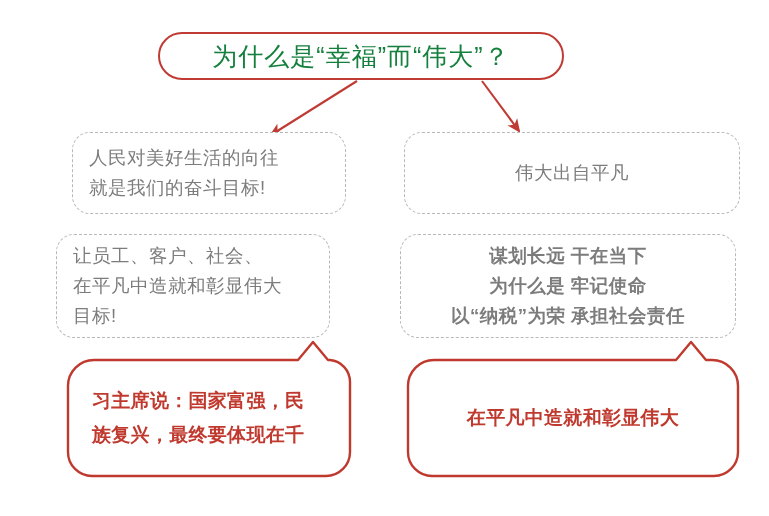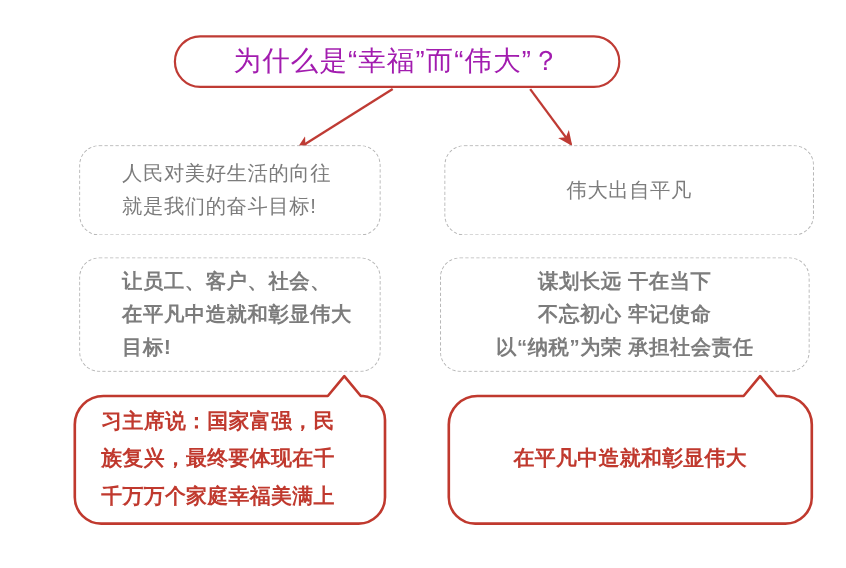--- a/index.html
+++ b/index.html
@@ -39,21 +39,21 @@
     height: 48px;
     border: 2px solid #bf3b34;
     border-radius: 26px;
     box-sizing: border-box;
     display: flex;
     align-items: center;
     justify-content: center;
     background: #ffffff;
   }
   .title-text {
-    color: #a21caf;
+    color: #15803d;
     font-size: 25px;
     letter-spacing: 1px;
     line-height: 1;
     white-space: nowrap;
   }
 
   
   .dashed-box {
     position: absolute;
     box-sizing: border-box;
@@ -67,26 +67,26 @@
   }
   .dashed-box .line {
     color: #7c7c7c;
     font-size: 18.5px;
     line-height: 30px;
     white-space: nowrap;
     letter-spacing: 0.5px;
   }
   .dashed-box.align-left .line {
     align-self: flex-start;
-    margin-left: 38px;
+    margin-left: 16px;
   }
 
   
   #box-l1 { left: 72px;  top: 132px; width: 274px; height: 82px; }
-  #box-l2 { left: 72px;  top: 234px; width: 274px; height: 104px; font-weight: bold; }
+  #box-l2 { left: 56px;  top: 234px; width: 274px; height: 104px; }
   #box-r1 { left: 404px; top: 132px; width: 336px; height: 82px; }
   #box-r2 { left: 400px; top: 234px; width: 336px; height: 104px; font-weight: bold; }
 
   
   .bubble {
     position: absolute;
   }
   .bubble svg {
     position: absolute;
     left: 0;
@@ -148,21 +148,21 @@
     <div class="line">在平凡中造就和彰显伟大</div>
     <div class="line">目标!</div>
   </div>
 
   <div class="dashed-box" id="box-r1">
     <div class="line">伟大出自平凡</div>
   </div>
 
   <div class="dashed-box" id="box-r2">
     <div class="line">谋划长远  干在当下</div>
-    <div class="line">不忘初心  牢记使命</div>
+    <div class="line">为什么是  牢记使命</div>
     <div class="line">以“纳税”为荣  承担社会责任</div>
   </div>
 
   <div class="bubble align-left" id="bubble-left">
     <svg width="286" height="138" viewBox="0 0 286 138">
       <path d="M 2,46
                A 26,26 0 0 1 28,20
                L 232,20
                L 247,2
                L 262,20
@@ -170,21 +170,20 @@
                A 22,22 0 0 1 284,42
                L 284,112
                A 24,24 0 0 1 260,136
                L 26,136
                A 24,24 0 0 1 2,112
                Z" fill="#ffffff" stroke="#c0392e" stroke-width="2.4" stroke-linejoin="round" stroke-linecap="round"></path>
     </svg>
     <div class="bubble-content">
       <div class="line">习主席说：国家富强，民</div>
       <div class="line">族复兴，最终要体现在千</div>
-      <div class="line">千万万个家庭幸福美满上</div>
     </div>
   </div>
 
   <div class="bubble" id="bubble-right">
     <svg width="334" height="138" viewBox="0 0 334 138">
       <path d="M 2,46
                A 26,26 0 0 1 28,20
                L 270,20
                L 285,2
                L 300,20

